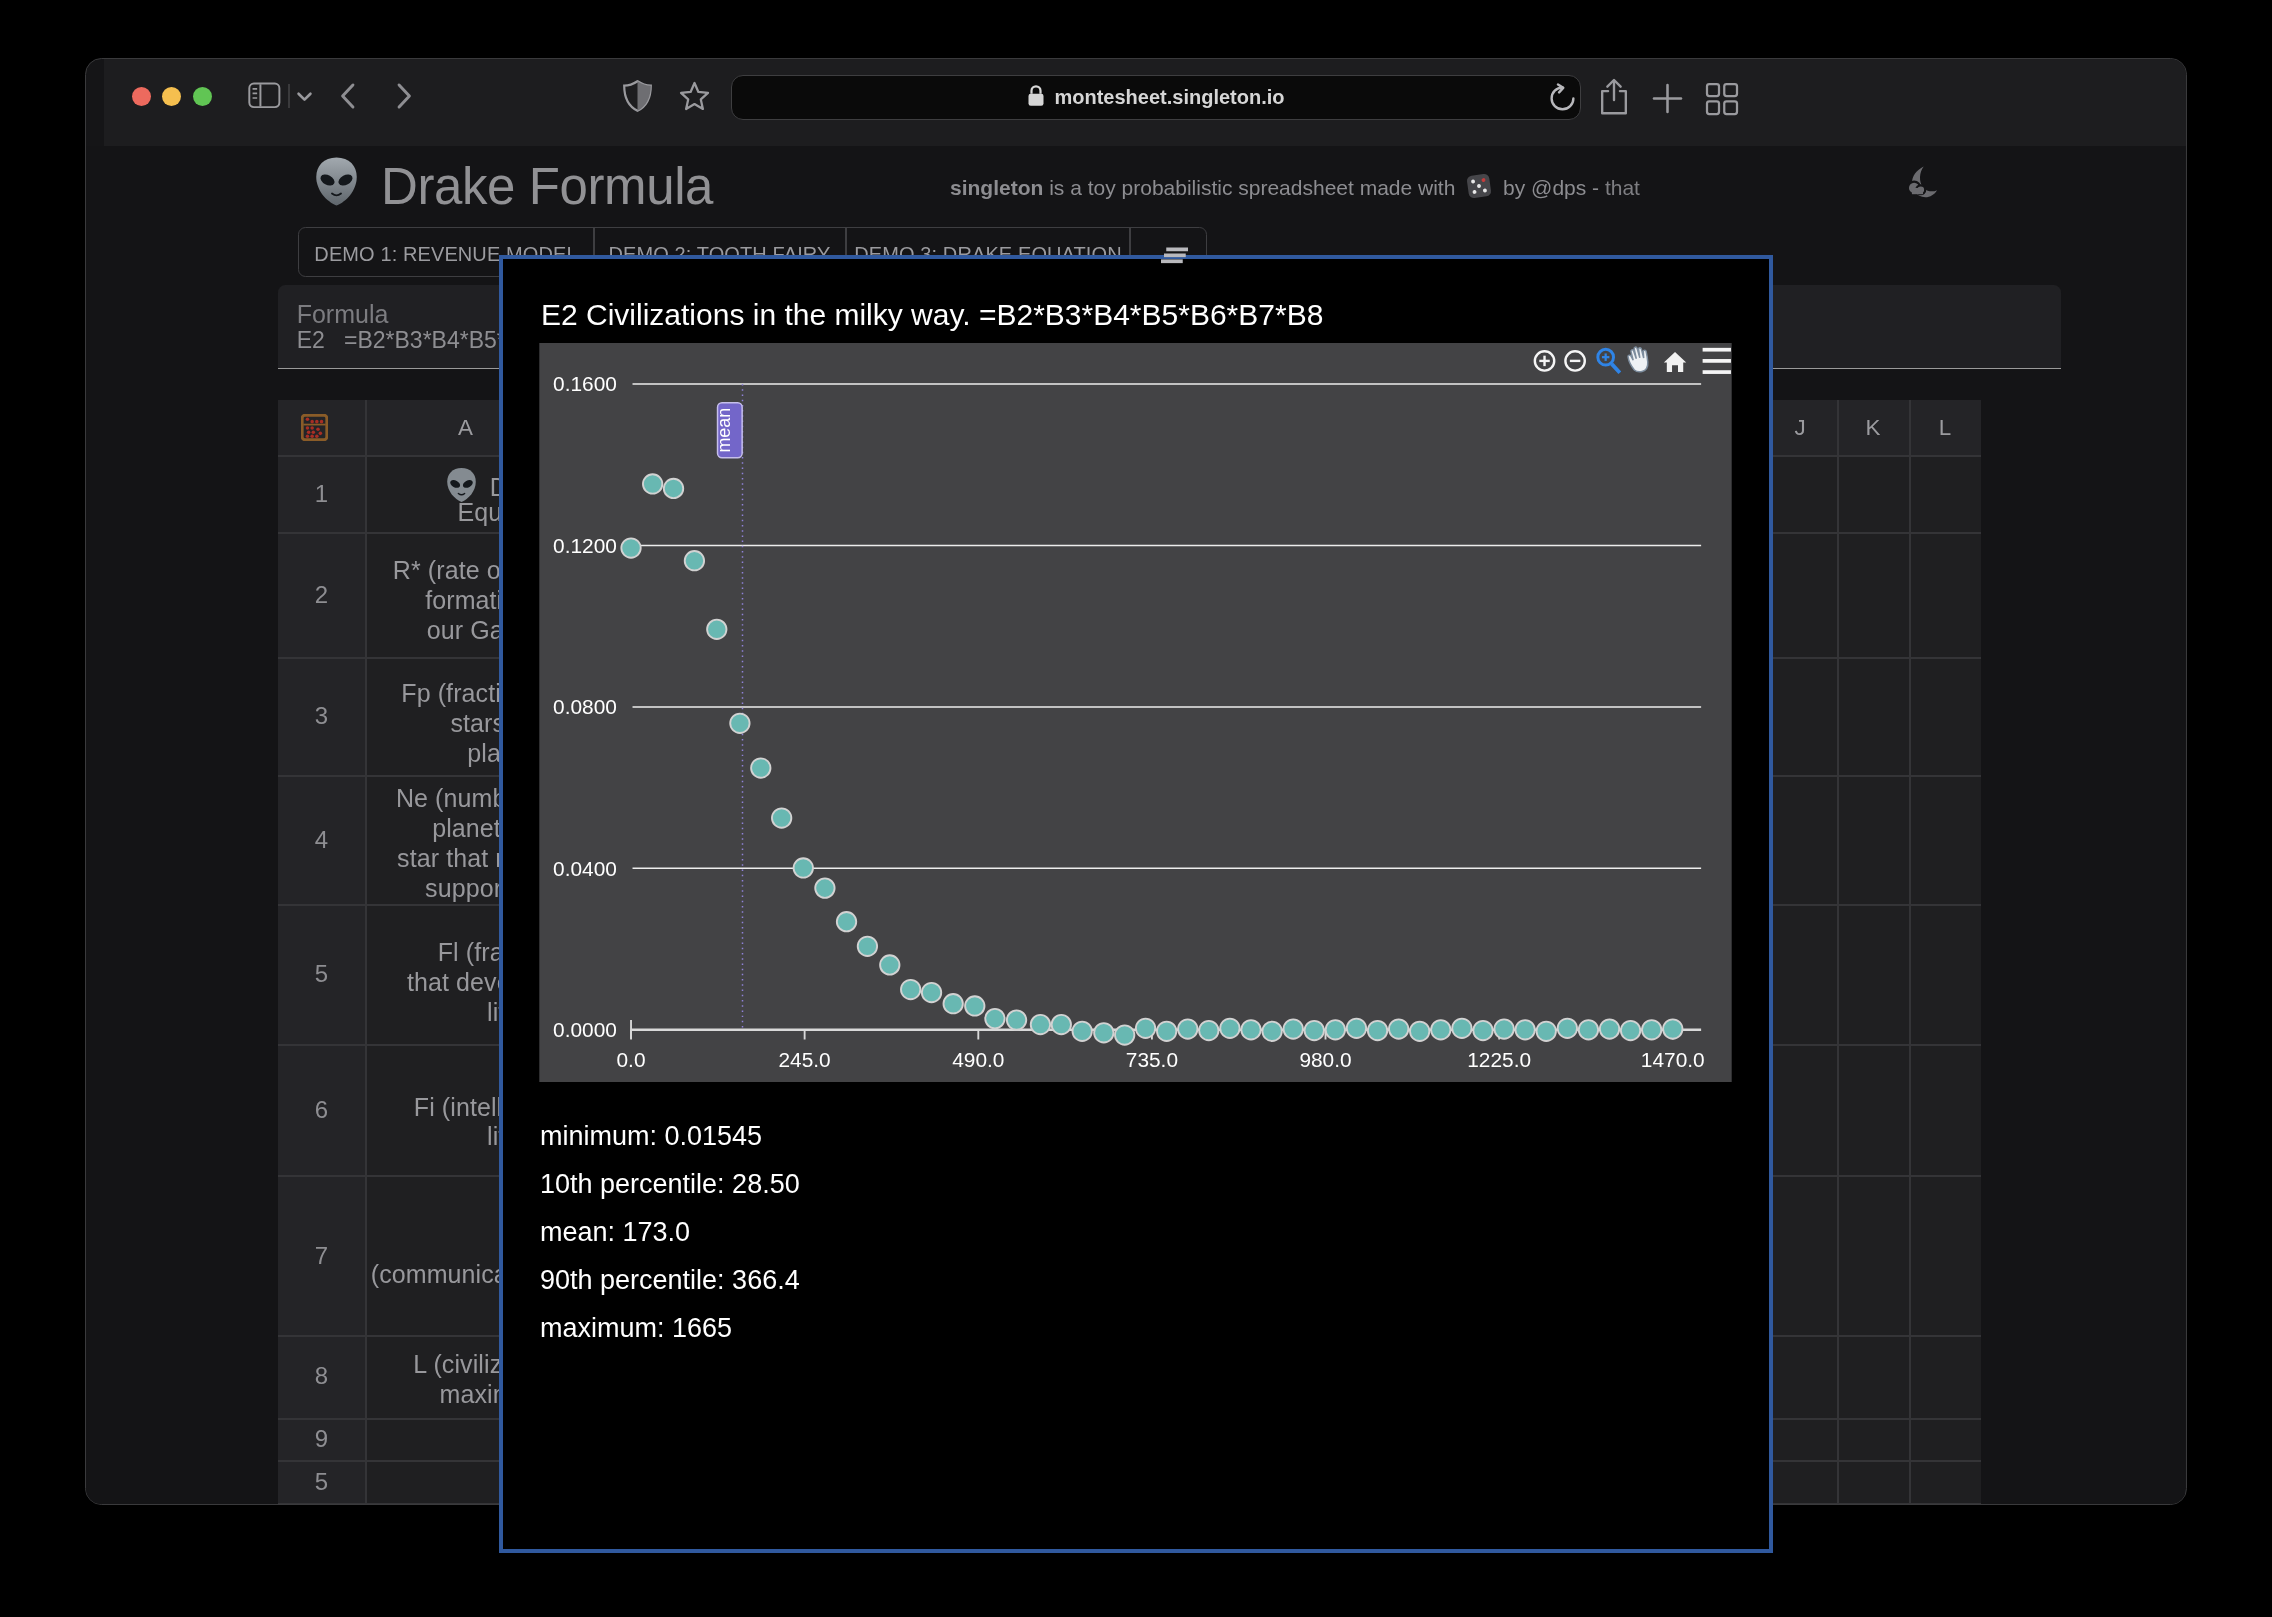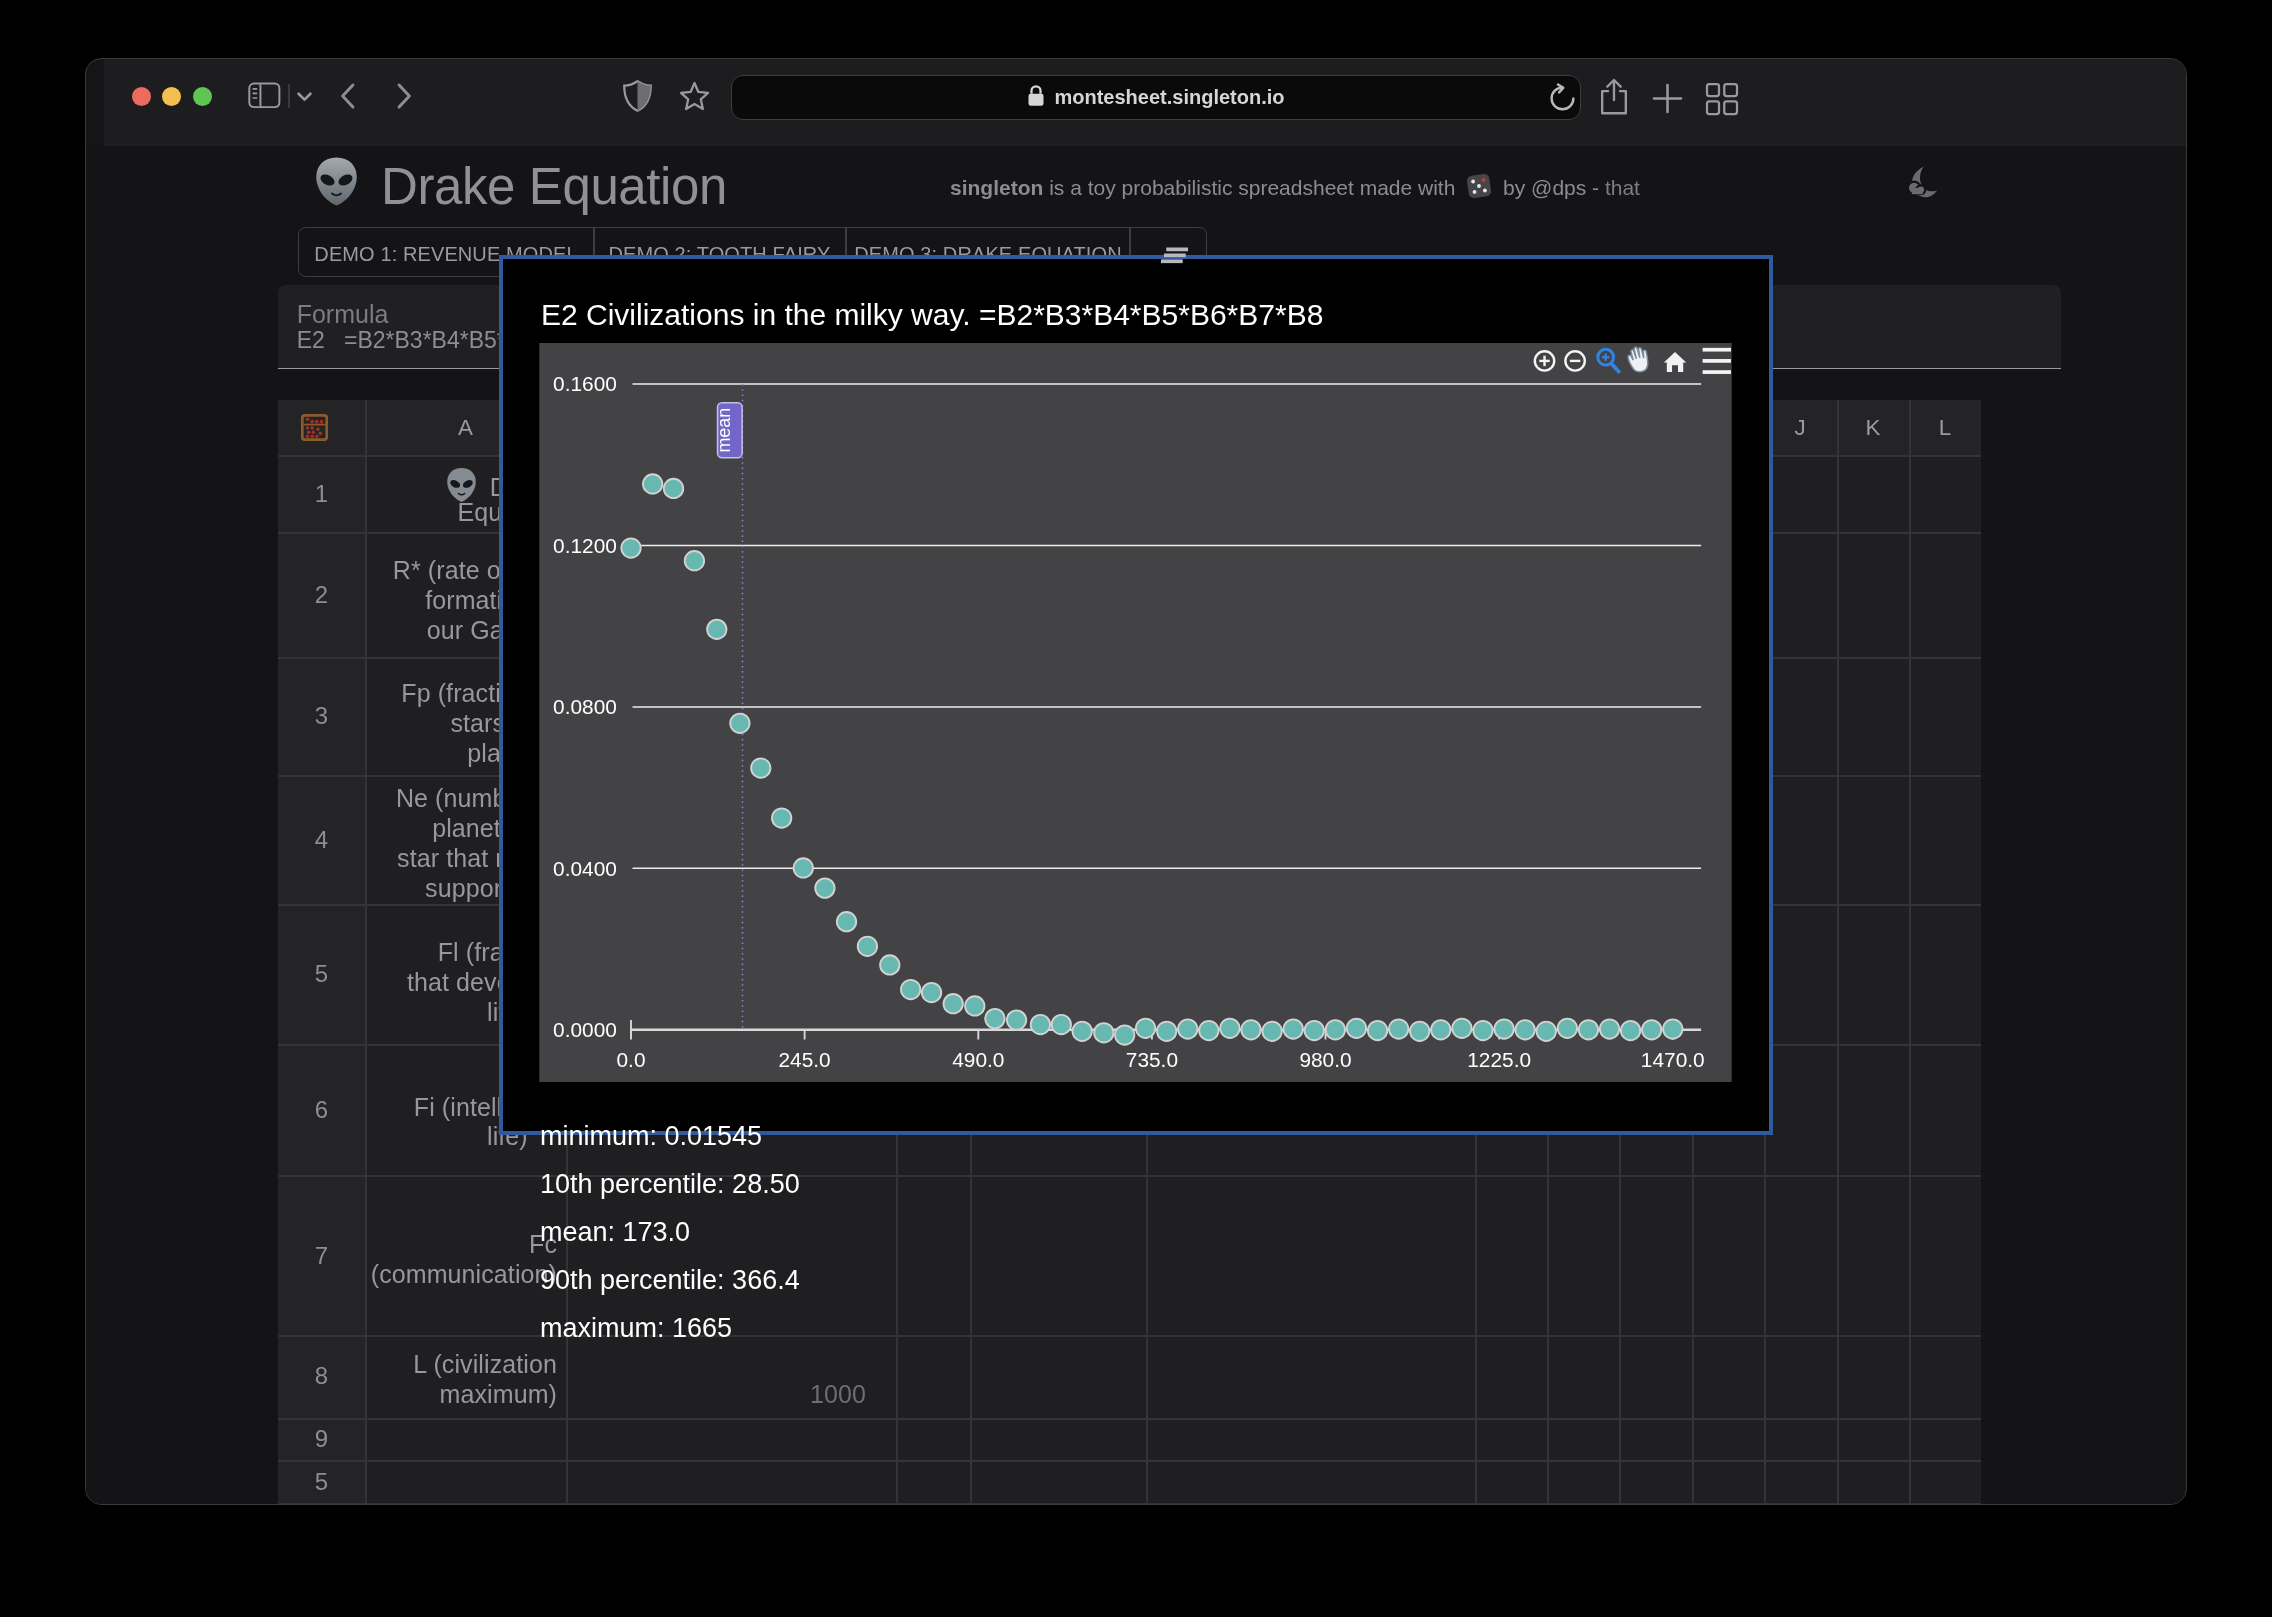--- a/index.html
+++ b/index.html
@@ -22,21 +22,21 @@
   .tabdiv { position:absolute; top:0; width:1.5px; height:47px; background:#3e3e41; }
   .fpanel { position:absolute; left:192px; top:139px; width:1783px; height:84px;
     background:#202023; border-radius:7.5px 7.5px 0 0; border-bottom:1.5px solid #9a9a9a; }
   .tbl { position:absolute; left:192px; top:254px; width:1703px; height:1103px; background:#1f1f21; }
   .vline { position:absolute; top:0; width:1.5px; height:1103px; background:#343437; }
   .hline { position:absolute; left:0; width:1703px; height:1.5px; background:#343437; }
   .colhdr { position:absolute; top:0; height:55px; line-height:55px; text-align:center;
     color:#9b9b9f; font-size:22.4px; }
   .rownum { position:absolute; left:0; width:87px; text-align:center; color:#8e8e92; font-size:24px; height:33px; line-height:33px; }
   .celltxt { position:absolute; white-space:nowrap; color:#98989c; font-size:25px; height:30px; line-height:30px; letter-spacing:0.1px; }
-  .modal { position:absolute; left:499px; top:255px; width:1274px; height:880px;
+  .modal { position:absolute; left:499px; top:255px; width:1274px; height:1298px;
     background:#000; border:4.5px solid rgba(56,104,186,0.85); z-index:10; }
   .mtitle { position:absolute; left:38px; top:39px; color:#fff; font-size:30px; white-space:nowrap; }
   .stats { position:absolute; left:37px; top:853px; color:#fff; font-size:27px; line-height:48px; }
 </style>
 </head>
 <body>
 <div class="win">
   <div class="titlebar">
     <div class="dot" style="left:28px;background:#ed6a5e;"></div>
     <div class="dot" style="left:58px;background:#f5bf4f;"></div>
@@ -101,21 +101,21 @@
           <linearGradient id="ag306" x1="0" y1="0" x2="0" y2="1">
             <stop offset="0" stop-color="#a2a9af"></stop>
             <stop offset="1" stop-color="#5f666c"></stop>
           </linearGradient>
         </defs>
   <path d="M30 2 C13 2 3 13 3 28 C3 46 17 61 30 66 C43 61 57 46 57 28 C57 13 47 2 30 2 Z" fill="url(#ag306)"></path>
   <ellipse cx="18" cy="32" rx="10" ry="6.5" fill="#14181c" transform="rotate(28 18 32)"></ellipse>
   <ellipse cx="42" cy="32" rx="10" ry="6.5" fill="#14181c" transform="rotate(-28 42 32)"></ellipse>
   <path d="M24 50 Q30 55 36 50" fill="none" stroke="#14181c" stroke-width="2.5" stroke-linecap="round"></path>
 </svg>
-    <div class="abs" style="left:295px;top:11.2px;color:#919194;font-size:51px;letter-spacing:-0.4px;white-space:nowrap;">Drake Equation</div>
+    <div class="abs" style="left:295px;top:11.2px;color:#919194;font-size:51px;letter-spacing:-0.4px;white-space:nowrap;">Drake Formula</div>
     <div class="abs" style="left:864px;top:25px;color:#8d8d91;font-size:21px;white-space:nowrap;"><b>singleton</b> is a toy probabilistic spreadsheet made with <svg style="vertical-align:-6px;margin:0 3px;" width="30" height="30" viewBox="0 0 40 40">
   <g transform="rotate(-8 20 20)">
             <rect x="5" y="5" width="30" height="30" rx="7" fill="#46464a"></rect>
   <circle cx="13" cy="13" r="2.6" fill="#e8e8e8"></circle>
             <circle cx="27" cy="13" r="2.6" fill="#c43c3c"></circle>
   <circle cx="20" cy="20" r="2.6" fill="#e8e8e8"></circle>
             <circle cx="13" cy="27" r="2.6" fill="#e8e8e8"></circle>
   <circle cx="27" cy="27" r="2.6" fill="#e8e8e8"></circle>
           </g>
         </svg> by @dps - <span style="color:#7e7e82;">that</span></div>

